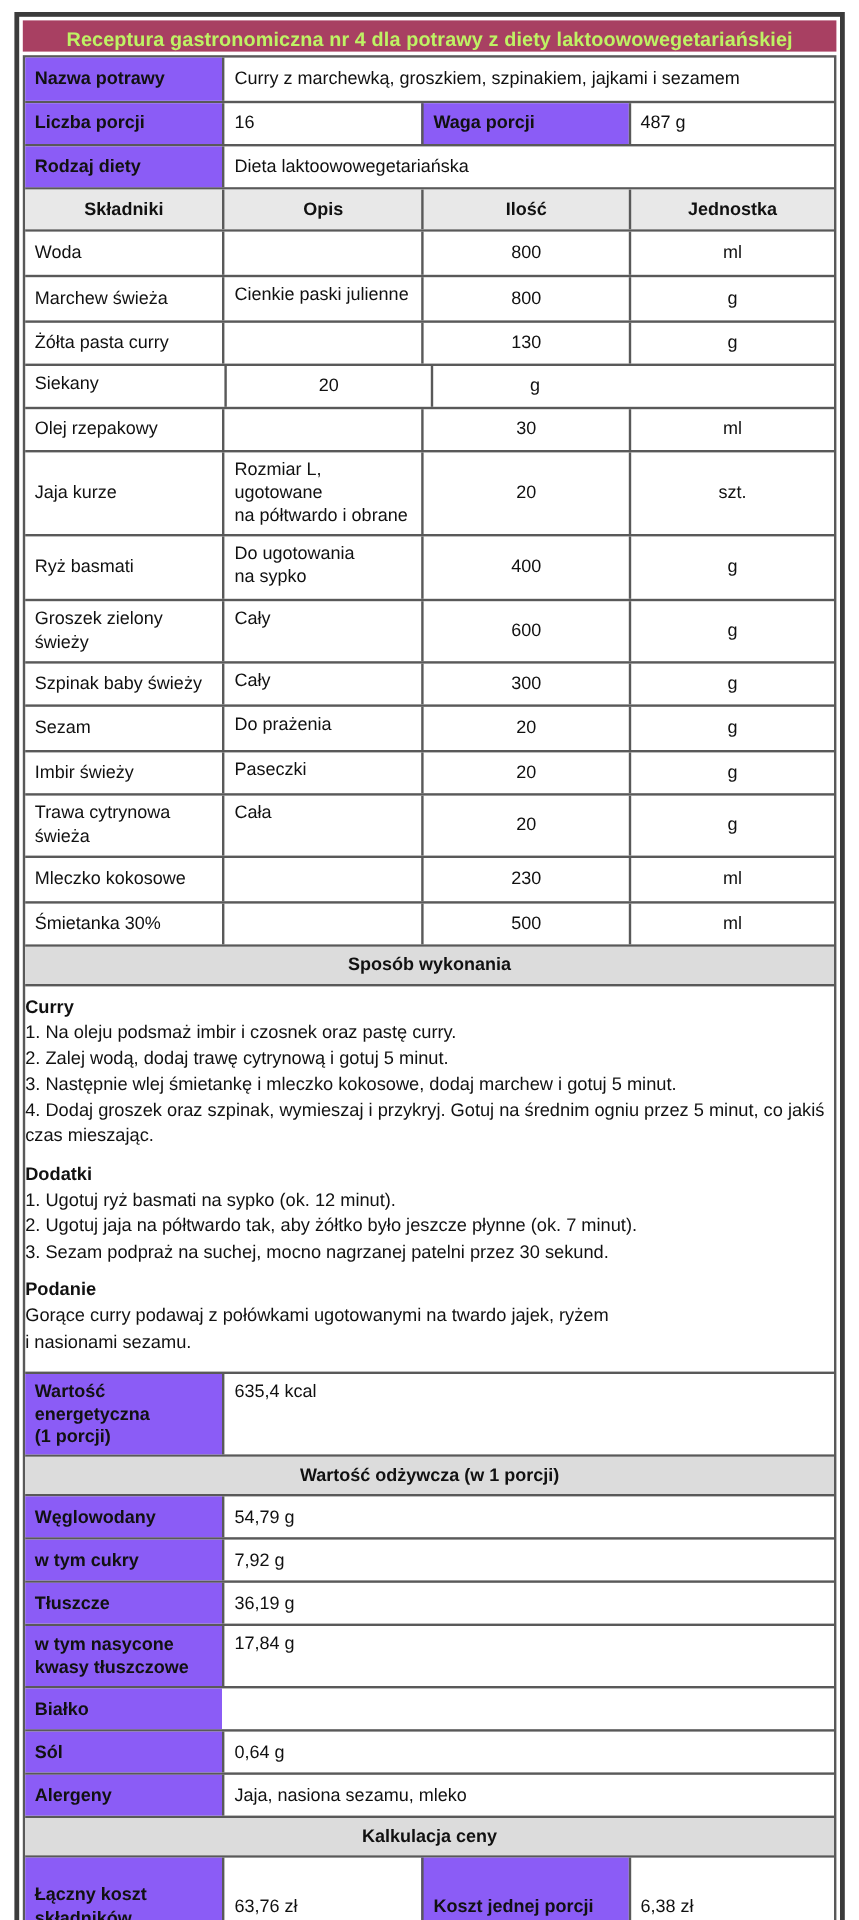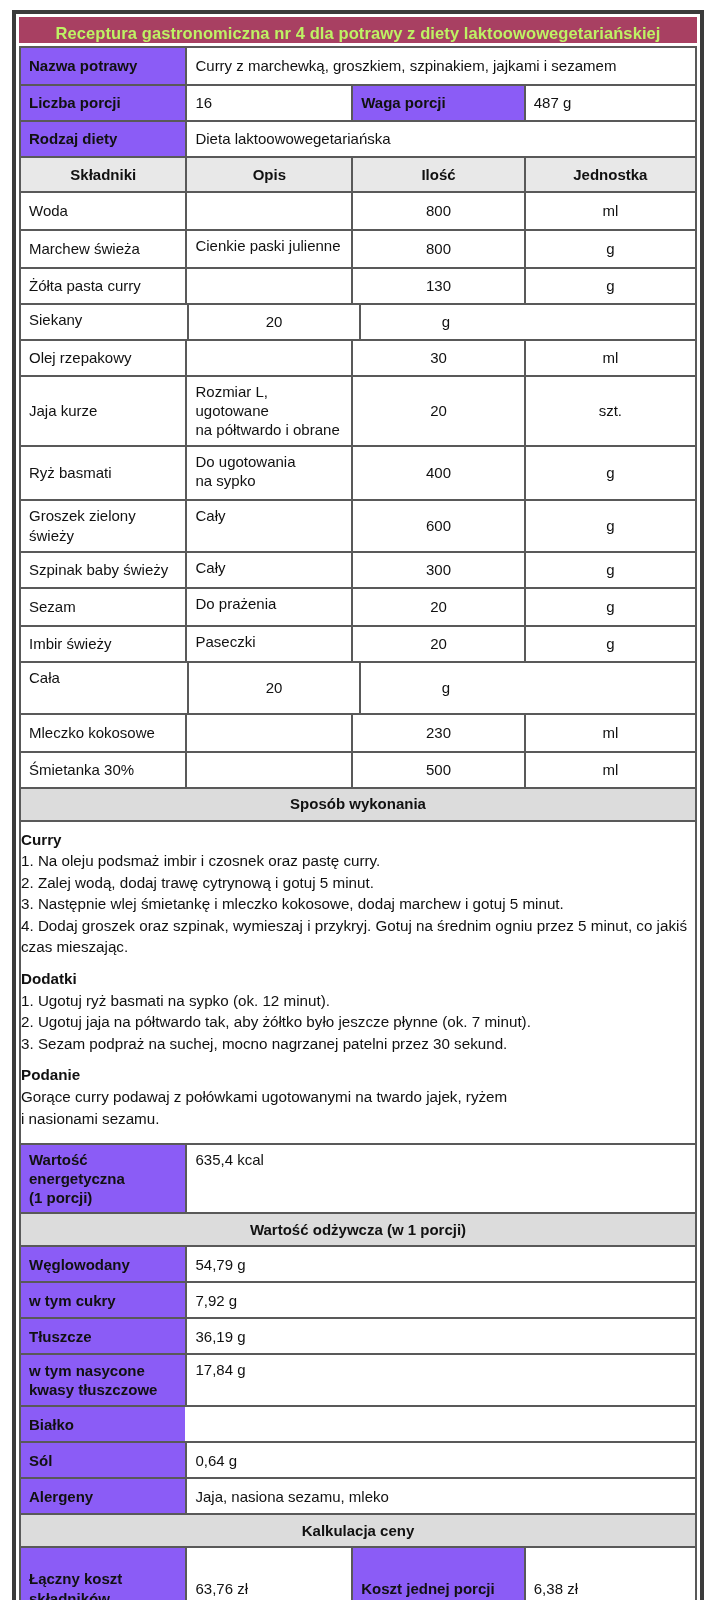--- a/index.html
+++ b/index.html
@@ -136,20 +136,21 @@
       <div class="c w3 ctr h36">20</div>
       <div class="c w4 ctr h36">g</div>
     </div>
     <div class="r">
       <div class="c w1 h34">Imbir świeży</div>
       <div class="c w2 top pre h34">Paseczki</div>
       <div class="c w3 ctr h34">20</div>
       <div class="c w4 ctr h34">g</div>
     </div>
     <div class="r">
+      <div class="c w1 h50">Trawa cytrynowa świeża</div>
       <div class="c w2 top pre h50">Cała</div>
       <div class="c w3 ctr h50">20</div>
       <div class="c w4 ctr h50">g</div>
     </div>
     <div class="r">
       <div class="c w1 h36">Mleczko kokosowe</div>
       <div class="c w2 top pre h36"></div>
       <div class="c w3 ctr h36">230</div>
       <div class="c w4 ctr h36">ml</div>
     </div>

